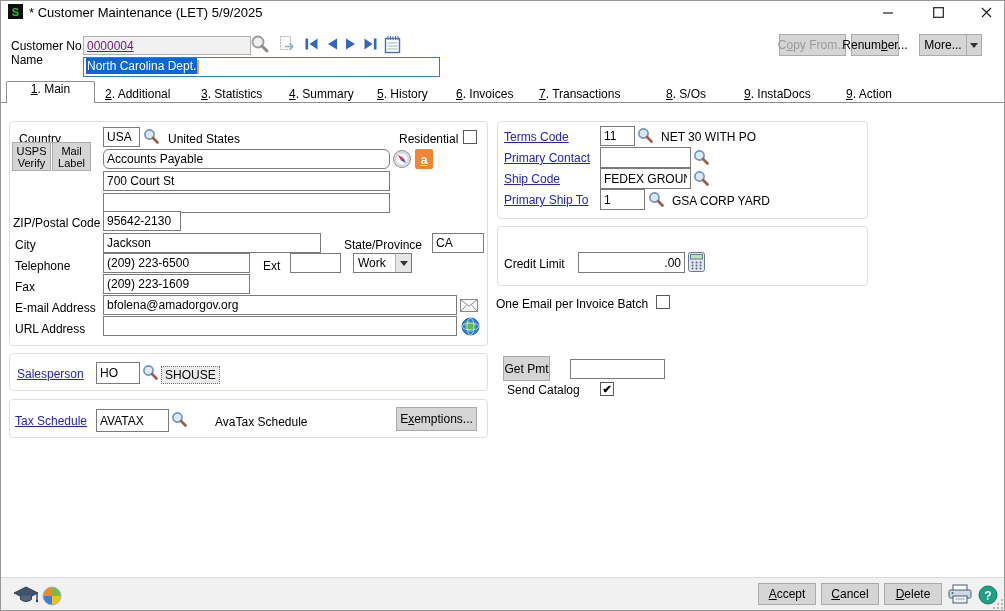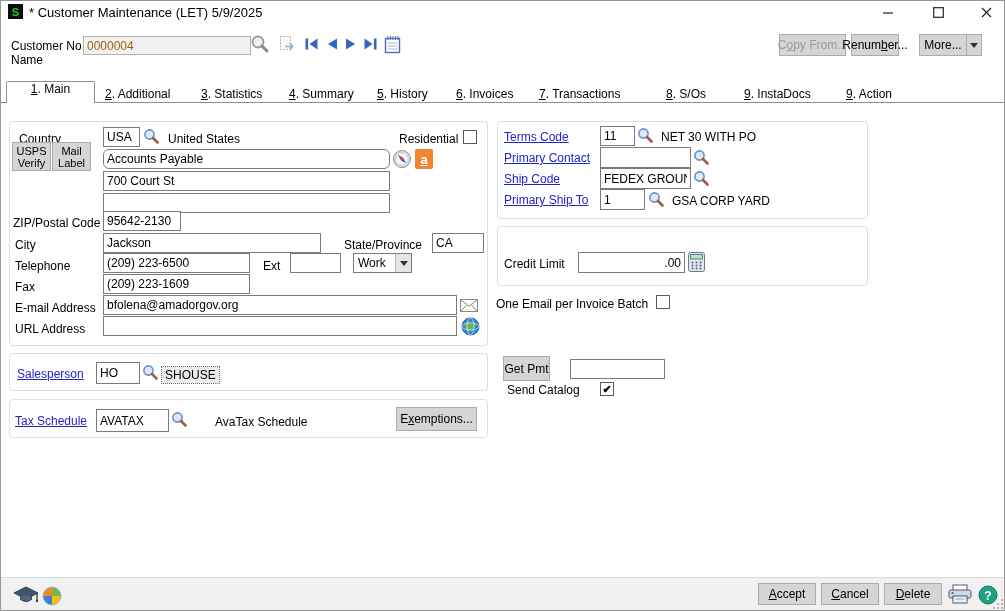--- a/index.html
+++ b/index.html
@@ -4,21 +4,21 @@
 <style>
   * { margin:0; padding:0; box-sizing:border-box; }
   html,body { background:#fff; }
   body { font-family:"Liberation Sans", sans-serif; font-size:12px; color:#000; }
   .win { position:relative; width:1005px; height:611px; background:#fff;
          border:1px solid #979797; overflow:hidden; }
   .abs { position:absolute; }
   .lbl { position:absolute; white-space:nowrap; font-size:12px; color:#000; }
   .inp { position:absolute; border:1px solid #7b7b7b; background:#fff; font-family:inherit;
          font-size:12px; color:#000; padding:1px 3px; outline:none; }
-  .inp.ro { background:#f1f1f1; border-color:#b2b2b2; color:#a16207; }
+  .inp.ro { background:#f1f1f1; border-color:#b2b2b2; color:#701a75;text-decoration:underline; }
   .link { color:#2323c8; text-decoration:underline; }
   .btn { position:absolute; background:#d5d5d5; border:1px solid #ababab; font-family:inherit;
          font-size:12px; color:#000; display:flex; align-items:center; justify-content:center;
          white-space:nowrap; cursor:default; }
   .btn.disabled { color:#9b9b9b; }
   .btn .k { text-decoration:underline; }
   .btn2l { flex-direction:column; line-height:12px; font-size:11px; }
   .gbox { position:absolute; border:1px solid #d8dfe9; border-radius:4px; }
   .cb { position:absolute; width:14px; height:14px; border:1px solid #5a5a5a; background:#fff;
         display:flex; align-items:center; justify-content:center; font-size:11px; font-weight:bold; }
@@ -142,20 +142,23 @@
       <span>er...</span>
     </button>
   <button class="btn" style="left:918px; top:33px; width:48px; height:22px;">
       <span>More...</span>
     </button>
   <button class="btn" style="left:965px; top:33px; width:16px; height:22px;">
       <span class="darr"></span>
     </button>
 
   <div class="lbl" style="left:10px; top:52px;">Name</div>
+  <div class="abs" style="left:82px; top:56px; width:357px; height:20px; border:1px solid #2a7fd4; background:#fff; padding:1px 2px;">
+    <span class="sel">North Carolina Dept.</span><span class="caret"></span>
+  </div>
 
   <div class="tabline"></div>
   <div class="tab-active">
       <span><span class="k">1</span><span>. Main</span></span>
     </div>
   <div class="tab" style="left:104px;"><span class="k">2</span><span>. Additional</span></div>
   <div class="tab" style="left:200px;"><span class="k">3</span><span>. Statistics</span></div>
   <div class="tab" style="left:288px;"><span class="k">4</span><span>. Summary</span></div>
   <div class="tab" style="left:376px;"><span class="k">5</span><span>. History</span></div>
   <div class="tab" style="left:455px;"><span class="k">6</span><span>. Invoices</span></div>

